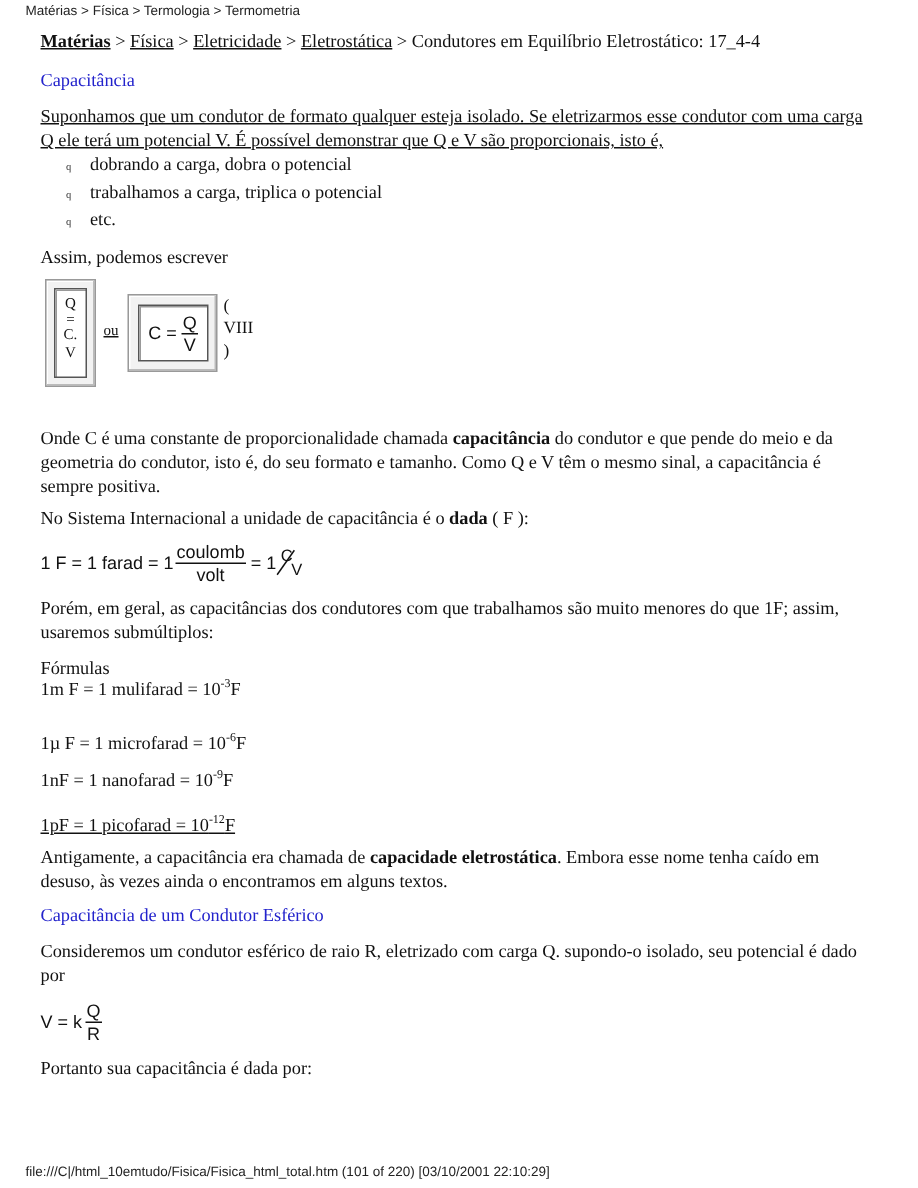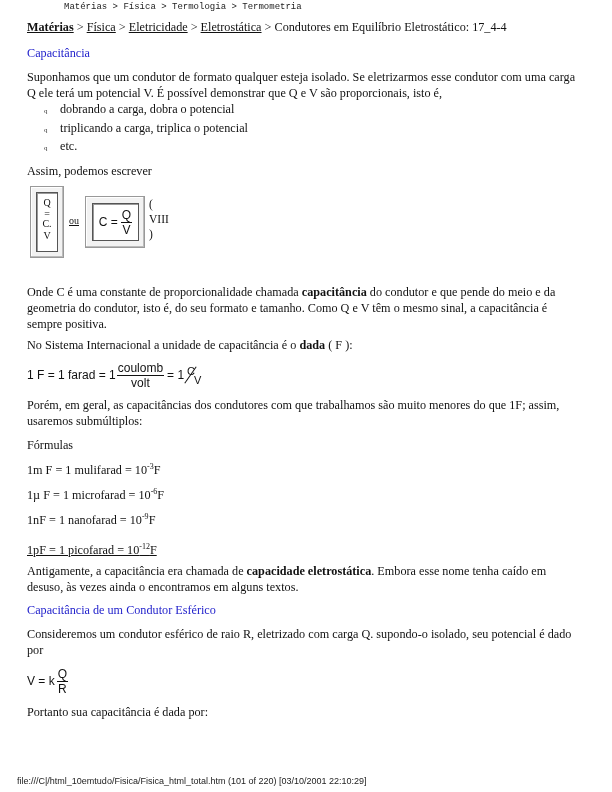--- a/index.html
+++ b/index.html
@@ -1,18 +1,18 @@
 <!DOCTYPE html>
 <html><head>
   <meta charset="utf-8">
   <style>
     * { margin: 0; padding: 0; box-sizing: border-box; }
     html, body { width: 612px; height: 792px; background: #ffffff; overflow: hidden; }
     body { position: relative; font-family: "Liberation Serif", serif; color: #111; }
-    .hdr { position: absolute; left: 17px; top: 2px; font-family: Liberation Mono, monospace; font-size: 9px; color: #222; margin-left: 47px; }
+    .hdr { position: absolute; left: 17px; top: 2px; font-family: Liberation Sans, sans-serif; font-size: 9px; color: #222; }
     .ftr { position: absolute; left: 17px; top: 776px; font-family: "Liberation Sans", sans-serif; font-size: 9px; color: #222; }
     .abs { position: absolute; left: 27px; font-size: 12.2px; line-height: 16px; white-space: nowrap; }
     .wrap { white-space: normal; width: 555px; }
     .crumb b { font-weight: bold; }
     .crumb u { text-decoration: underline; }
     .blue { color: #2323cc; }
     .bullet { position: absolute; left: 44px; font-size: 7px; color: #333; }
     .bl-text { position: absolute; left: 60px; font-size: 12.2px; white-space: nowrap; }
     .box-outer { position: absolute; border: 1px solid #999; background: #f2f2f2; box-shadow: inset -1px -1px 0 #bbb, inset 1px 1px 0 #fff; }
     .box-inner { position: absolute; border: 1px solid #555; background: #fff; box-shadow: inset 1px 1px 0 #999; }
@@ -34,26 +34,26 @@
   <span>&gt;</span>
   <u>Eletricidade</u>
   <span>&gt;</span>
   <u>Eletrostática</u>
   <span>&gt;</span>
   <span>Condutores em Equilíbrio Eletrostático: 17_4-4</span>
 </div>
 
 <div class="abs blue" style="top:45px;">Capacitância</div>
 
-<div class="abs wrap" style="top:69px;">Suponhamos que um condutor de formato qualquer esteja isolado. Se eletrizarmos esse condutor com uma carga Q ele terá um potencial V. É possível demonstrar que Q e V são proporcionais, isto é,</div>
+<div class="abs wrap" style="top:69px;text-decoration:underline;">Suponhamos que um condutor de formato qualquer esteja isolado. Se eletrizarmos esse condutor com uma carga Q ele terá um potencial V. É possível demonstrar que Q e V são proporcionais, isto é,</div>
 
 <span class="bullet" style="top:107px;">q</span>
 <span class="bl-text" style="top:102px;">dobrando a carga, dobra o potencial</span>
 <span class="bullet" style="top:126px;">q</span>
-<span class="bl-text" style="top:121px;">triplicando a carga, triplica o potencial</span>
+<span class="bl-text" style="top:121px;">trabalhamos a carga, triplica o potencial</span>
 <span class="bullet" style="top:144px;">q</span>
 <span class="bl-text" style="top:139px;">etc.</span>
 
 <div class="abs" style="top:163px;">Assim, podemos escrever</div>
 
 <div class="box-outer" style="left:30px; top:186px; width:34px; height:72px;">
   <div class="box-inner" style="left:5px; top:5px; width:22px; height:60px; text-align:center; font-size:10px; line-height:12.5px; padding-top:4px;">
     <div>Q</div>
     <div style="line-height:8px;">=</div>
     <div>C.</div>
@@ -98,21 +98,21 @@
     <span style="position:absolute; left:0; top:-1px; font-size:11px;">C</span>
     <span style="position:absolute; left:3px; top:1px; width:1px; height:20px; background:#111; transform:rotate(35deg);"></span>
     <span style="position:absolute; left:7px; top:8px; font-size:11px;">V</span>
   </span>
 </div>
 
 <div class="abs wrap" style="top:397px;">Porém, em geral, as capacitâncias dos condutores com que trabalhamos são muito menores do que 1F; assim, usaremos submúltiplos:</div>
 
 <div class="abs" style="top:437px;">Fórmulas</div>
 
-<div class="abs" style="top:462px;">
+<div class="abs" style="top:451px;">
   <span>1m F = 1 mulifarad = 10</span><sup>-3</sup><span>F</span>
 </div>
 <div class="abs" style="top:487px;">
   <span>1µ F = 1 microfarad = 10</span><sup>-6</sup><span>F</span>
 </div>
 <div class="abs" style="top:512px;">
   <span>1nF = 1 nanofarad = 10</span><sup>-9</sup><span>F</span>
 </div>
 <div class="abs" style="top:542px;text-decoration:underline;">
   <span>1pF = 1 picofarad = 10</span><sup>-12</sup><span>F</span>

